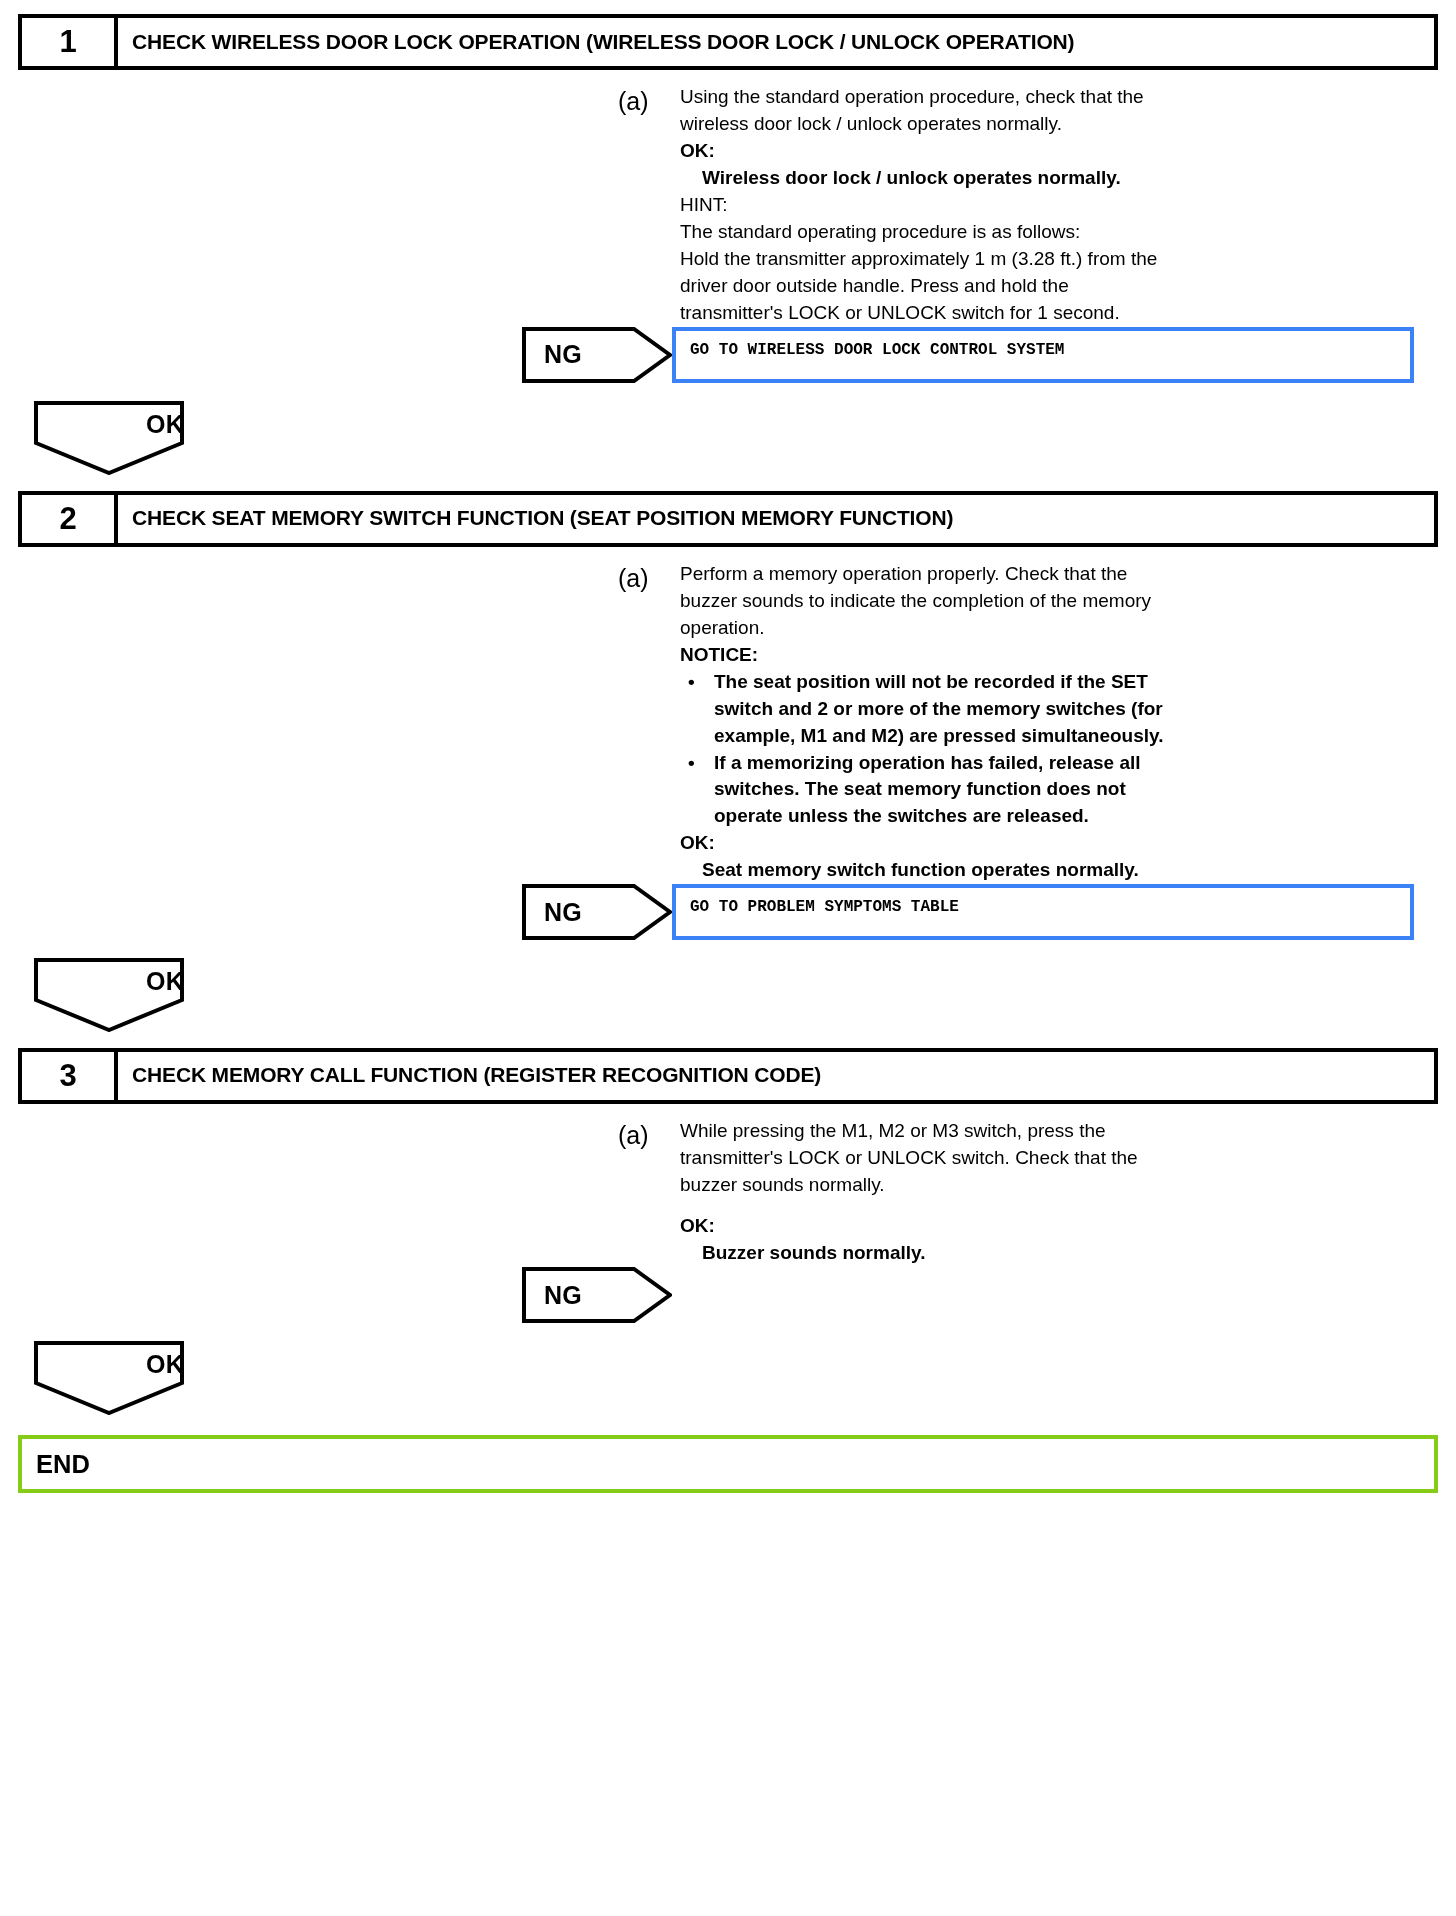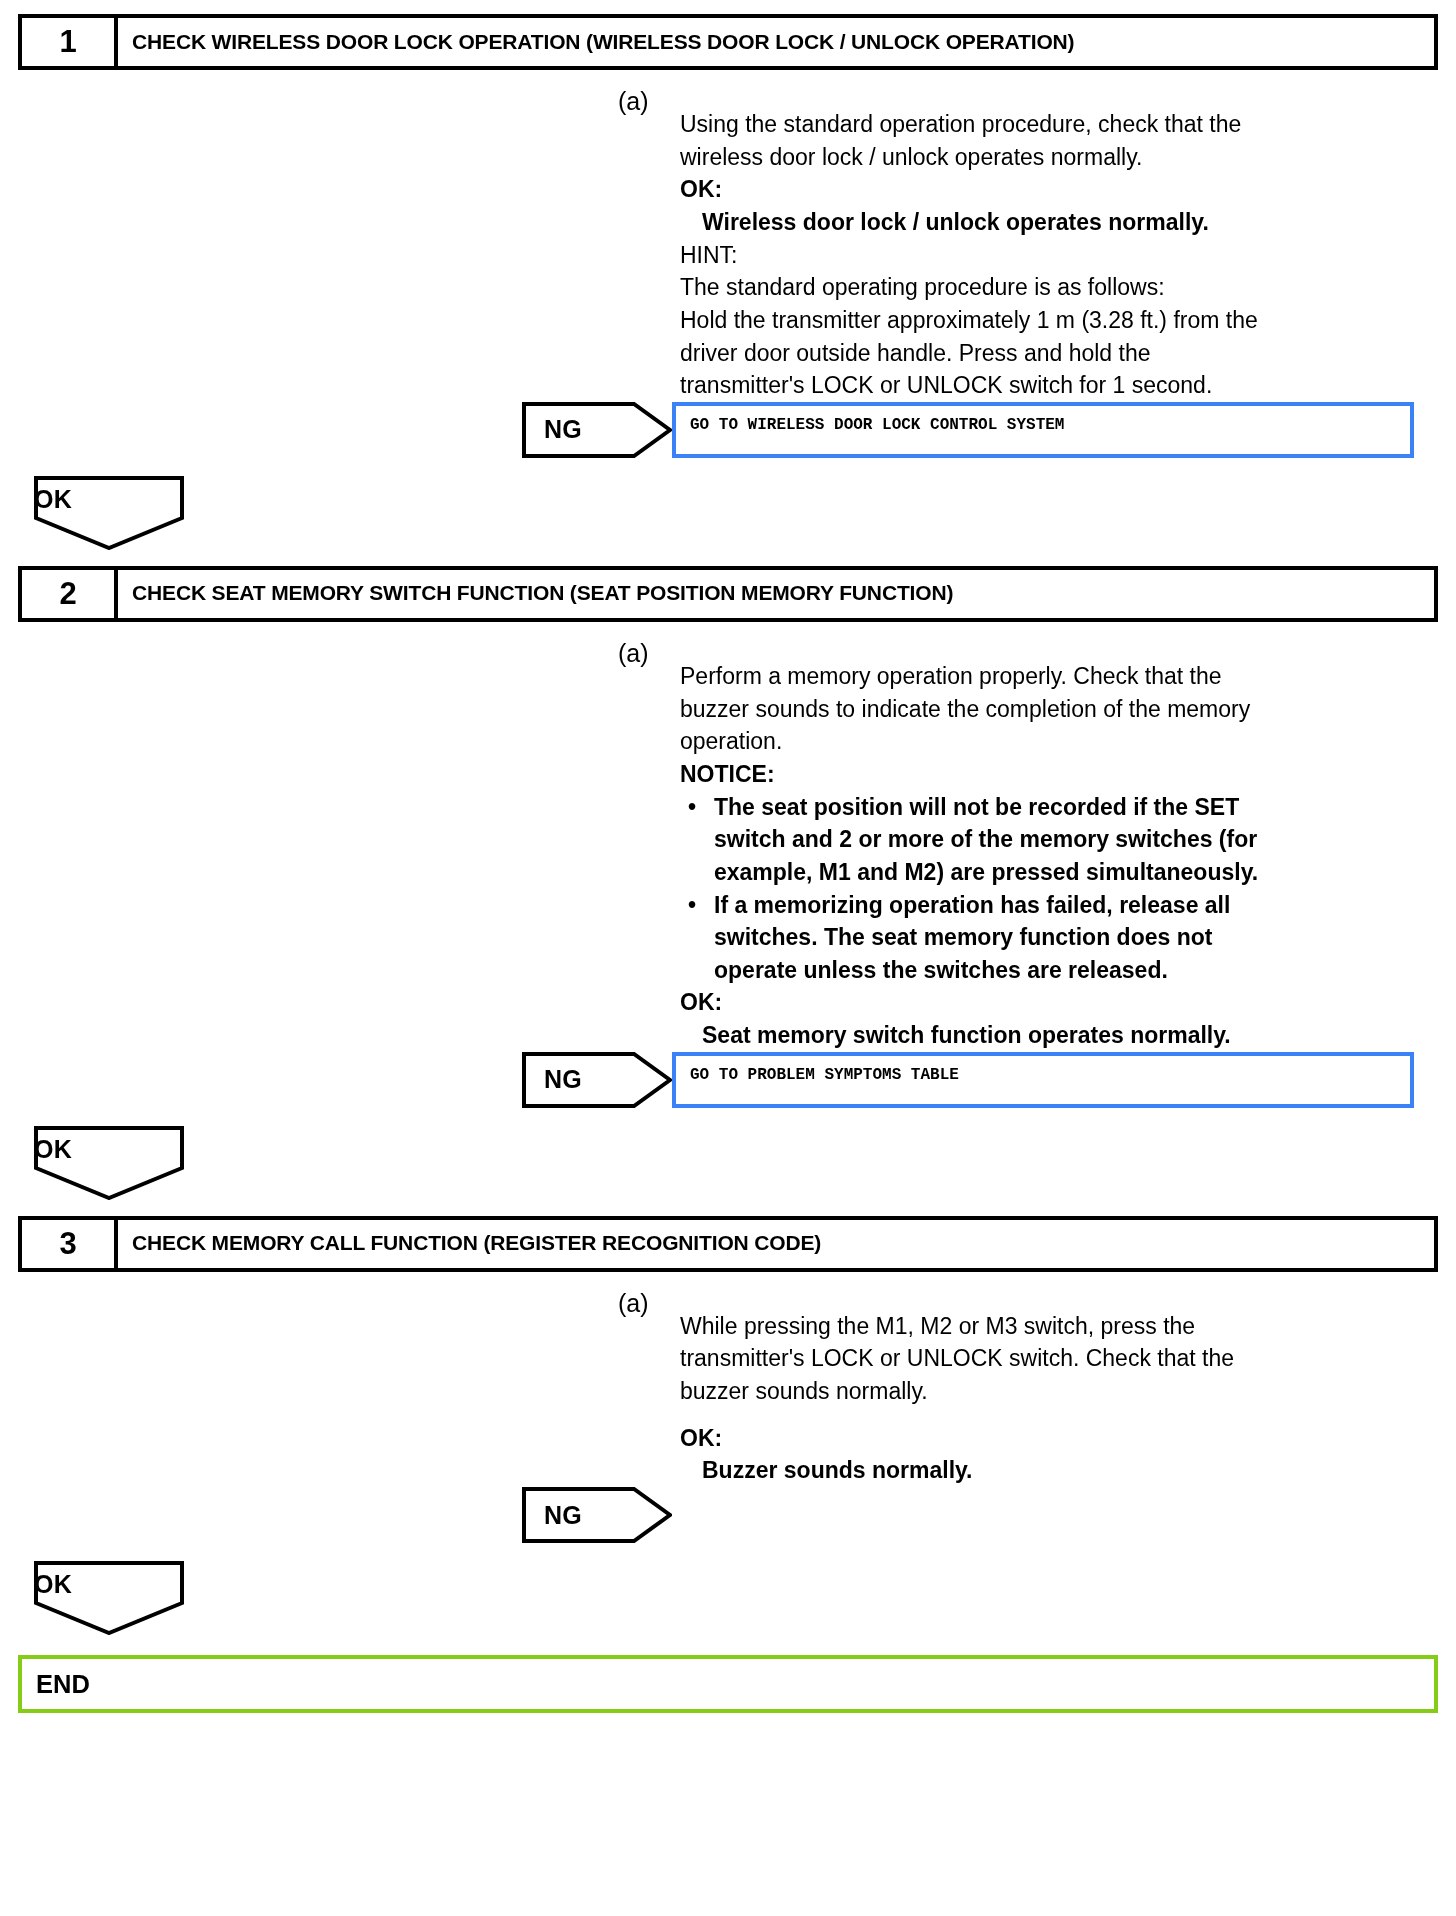--- a/index.html
+++ b/index.html
@@ -68,24 +68,23 @@
     align-items: flex-start;
   }
   .proc-marker {
     width: 62px;
     min-width: 62px;
     font-size: 25px;
     line-height: 1.42;
     padding-top: 0px;
   }
   .proc-text {
-    font-size: 23px;
+    font-size: 19px;
     line-height: 1.42;
     flex: 1;
-    margin-top: 24px;
   }
   .proc-text .line { white-space: pre; }
   .b { font-weight: bold; }
   .indent1 { padding-left: 22px; }
   .bullet-row {
     display: flex;
     align-items: flex-start;
     font-weight: bold;
   }
   .bullet-dot {
@@ -150,21 +149,21 @@
     top: 0; left: 0;
     width: 150px;
     height: 74px;
   }
   .ok-connector .ok-label {
     position: absolute;
     z-index: 2;
     top: 9px;
     left: 0;
     width: 150px;
-    text-align: left;
+    text-align: right;
     font-size: 25px;
     font-weight: bold;
     letter-spacing: 0.3px;
   }
 
   
   .end-box {
     border: 4px solid #84cc16;
     box-sizing: border-box;
     width: 1420px;

